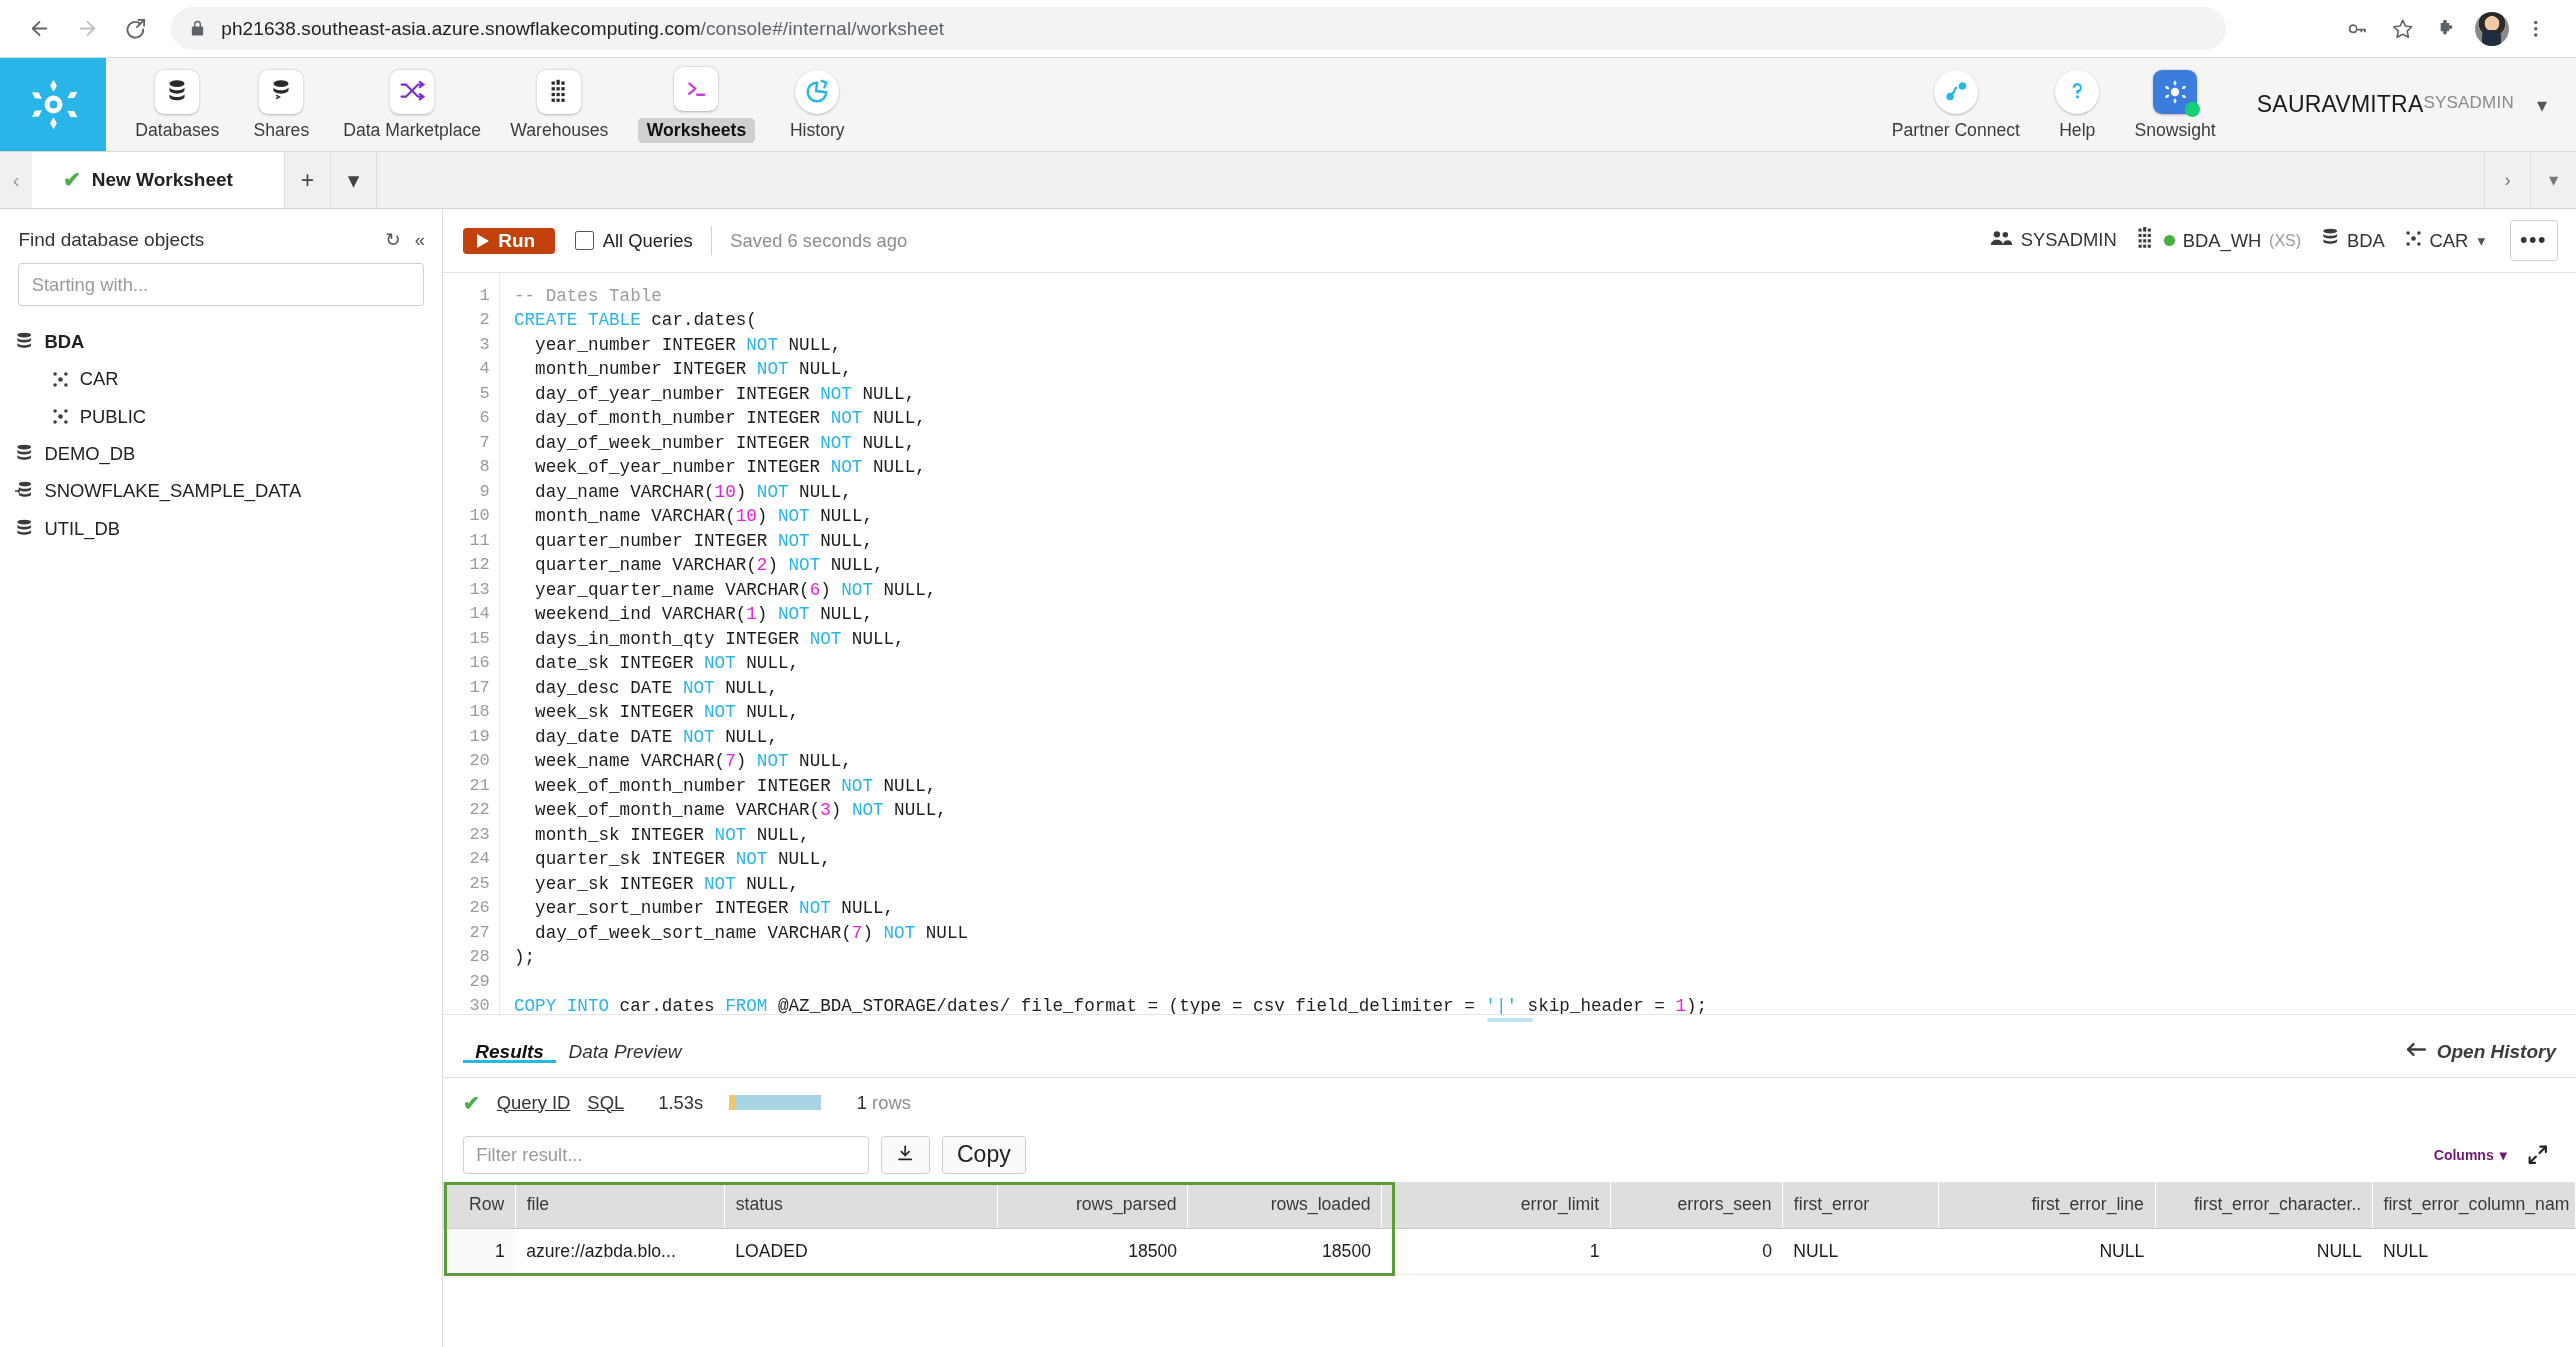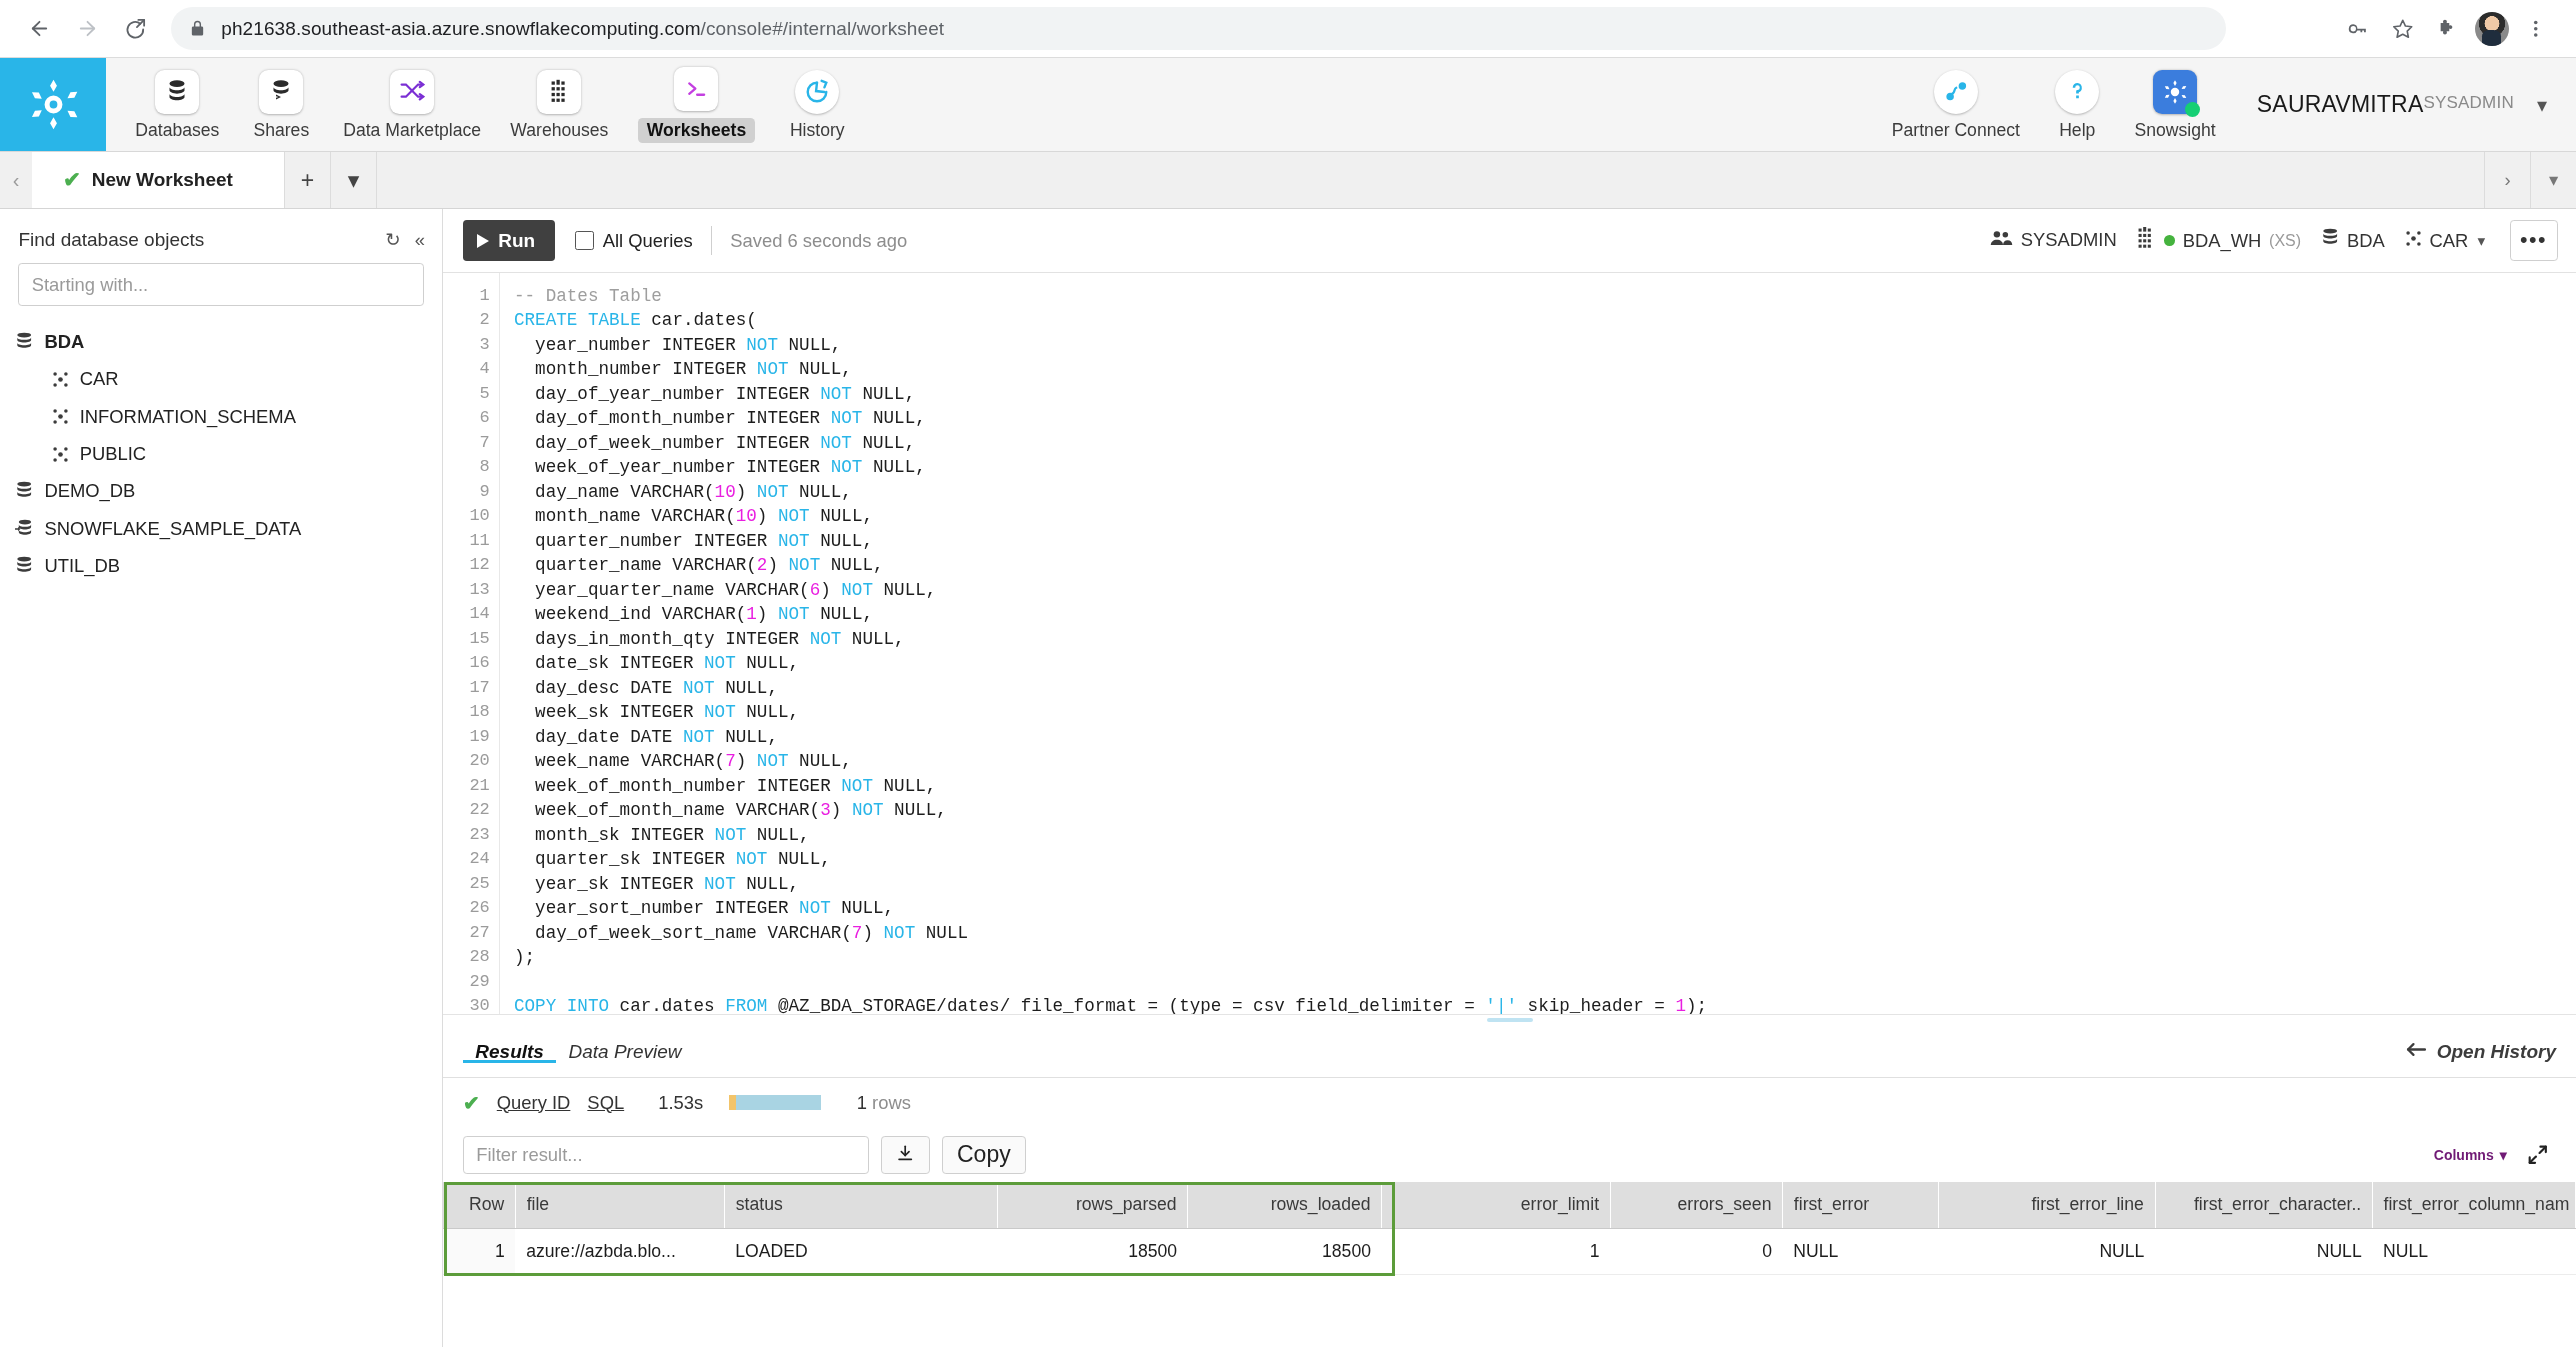--- a/index.html
+++ b/index.html
@@ -144,22 +144,22 @@
   .ico-db, .ico-schema { display: flex; align-items: center; flex: none; }
 
   
   .editor-col { flex: 1; display: flex; flex-direction: column; min-width: 0; background: #fff; }
 
   .wtoolbar {
     height: 64px; display: flex; align-items: center; padding: 0 18.4px 0 20px;
     border-bottom: 0.8px solid #e2e2e2; background: #fff;
   }
   .run-btn {
-    background: #404040; color: #fff; border: none; border-radius: 3.8px;
-    height: 41px; padding: 0 20px 0 14px; display: flex; align-items: center; gap: 9.2px;
+    background: #c2410c; color: #fff; border: none; border-radius: 3.8px;
+    height: 26px; padding: 0 20px 0 14px; display: flex; align-items: center; gap: 9.2px;
     font-size: 19px; font-weight: bold; cursor: pointer; font-family: "Liberation Sans", sans-serif;
   }
   .run-btn .tri {
     width: 0; height: 0; border-left: 12.3px solid #fff;
     border-top: 7.7px solid transparent; border-bottom: 7.7px solid transparent;
   }
   .allq { display: flex; align-items: center; gap: 9.2px; margin-left: 20px; cursor: pointer; }
   .chk {
     width: 18.4px; height: 18.4px; border: 1.5px solid #555; border-radius: 2.3px; background: #fff;
   }
@@ -500,32 +500,20 @@
         <span class="ico-schema">
             <svg width="17" height="17" viewBox="0 0 22 22" fill="#3c3c3c">
               <circle cx="11" cy="11" r="3"></circle>
               <circle cx="4" cy="4" r="2.3"></circle>
               <circle cx="18" cy="4" r="2.3"></circle>
               <circle cx="4" cy="18" r="2.3"></circle>
               <circle cx="18" cy="18" r="2.3"></circle>
             </svg>
           </span>
         <span>CAR</span>
-      </div>
-      <div class="tree-item schema">
-        <span class="ico-schema">
-            <svg width="17" height="17" viewBox="0 0 22 22" fill="#3c3c3c">
-              <circle cx="11" cy="11" r="3"></circle>
-              <circle cx="4" cy="4" r="2.3"></circle>
-              <circle cx="18" cy="4" r="2.3"></circle>
-              <circle cx="4" cy="18" r="2.3"></circle>
-              <circle cx="18" cy="18" r="2.3"></circle>
-            </svg>
-          </span>
-        <span>INFORMATION_SCHEMA</span>
       </div>
       <div class="tree-item schema">
         <span class="ico-schema">
             <svg width="17" height="17" viewBox="0 0 22 22" fill="#3c3c3c">
               <circle cx="11" cy="11" r="3"></circle>
               <circle cx="4" cy="4" r="2.3"></circle>
               <circle cx="18" cy="4" r="2.3"></circle>
               <circle cx="4" cy="18" r="2.3"></circle>
               <circle cx="18" cy="18" r="2.3"></circle>
             </svg>

